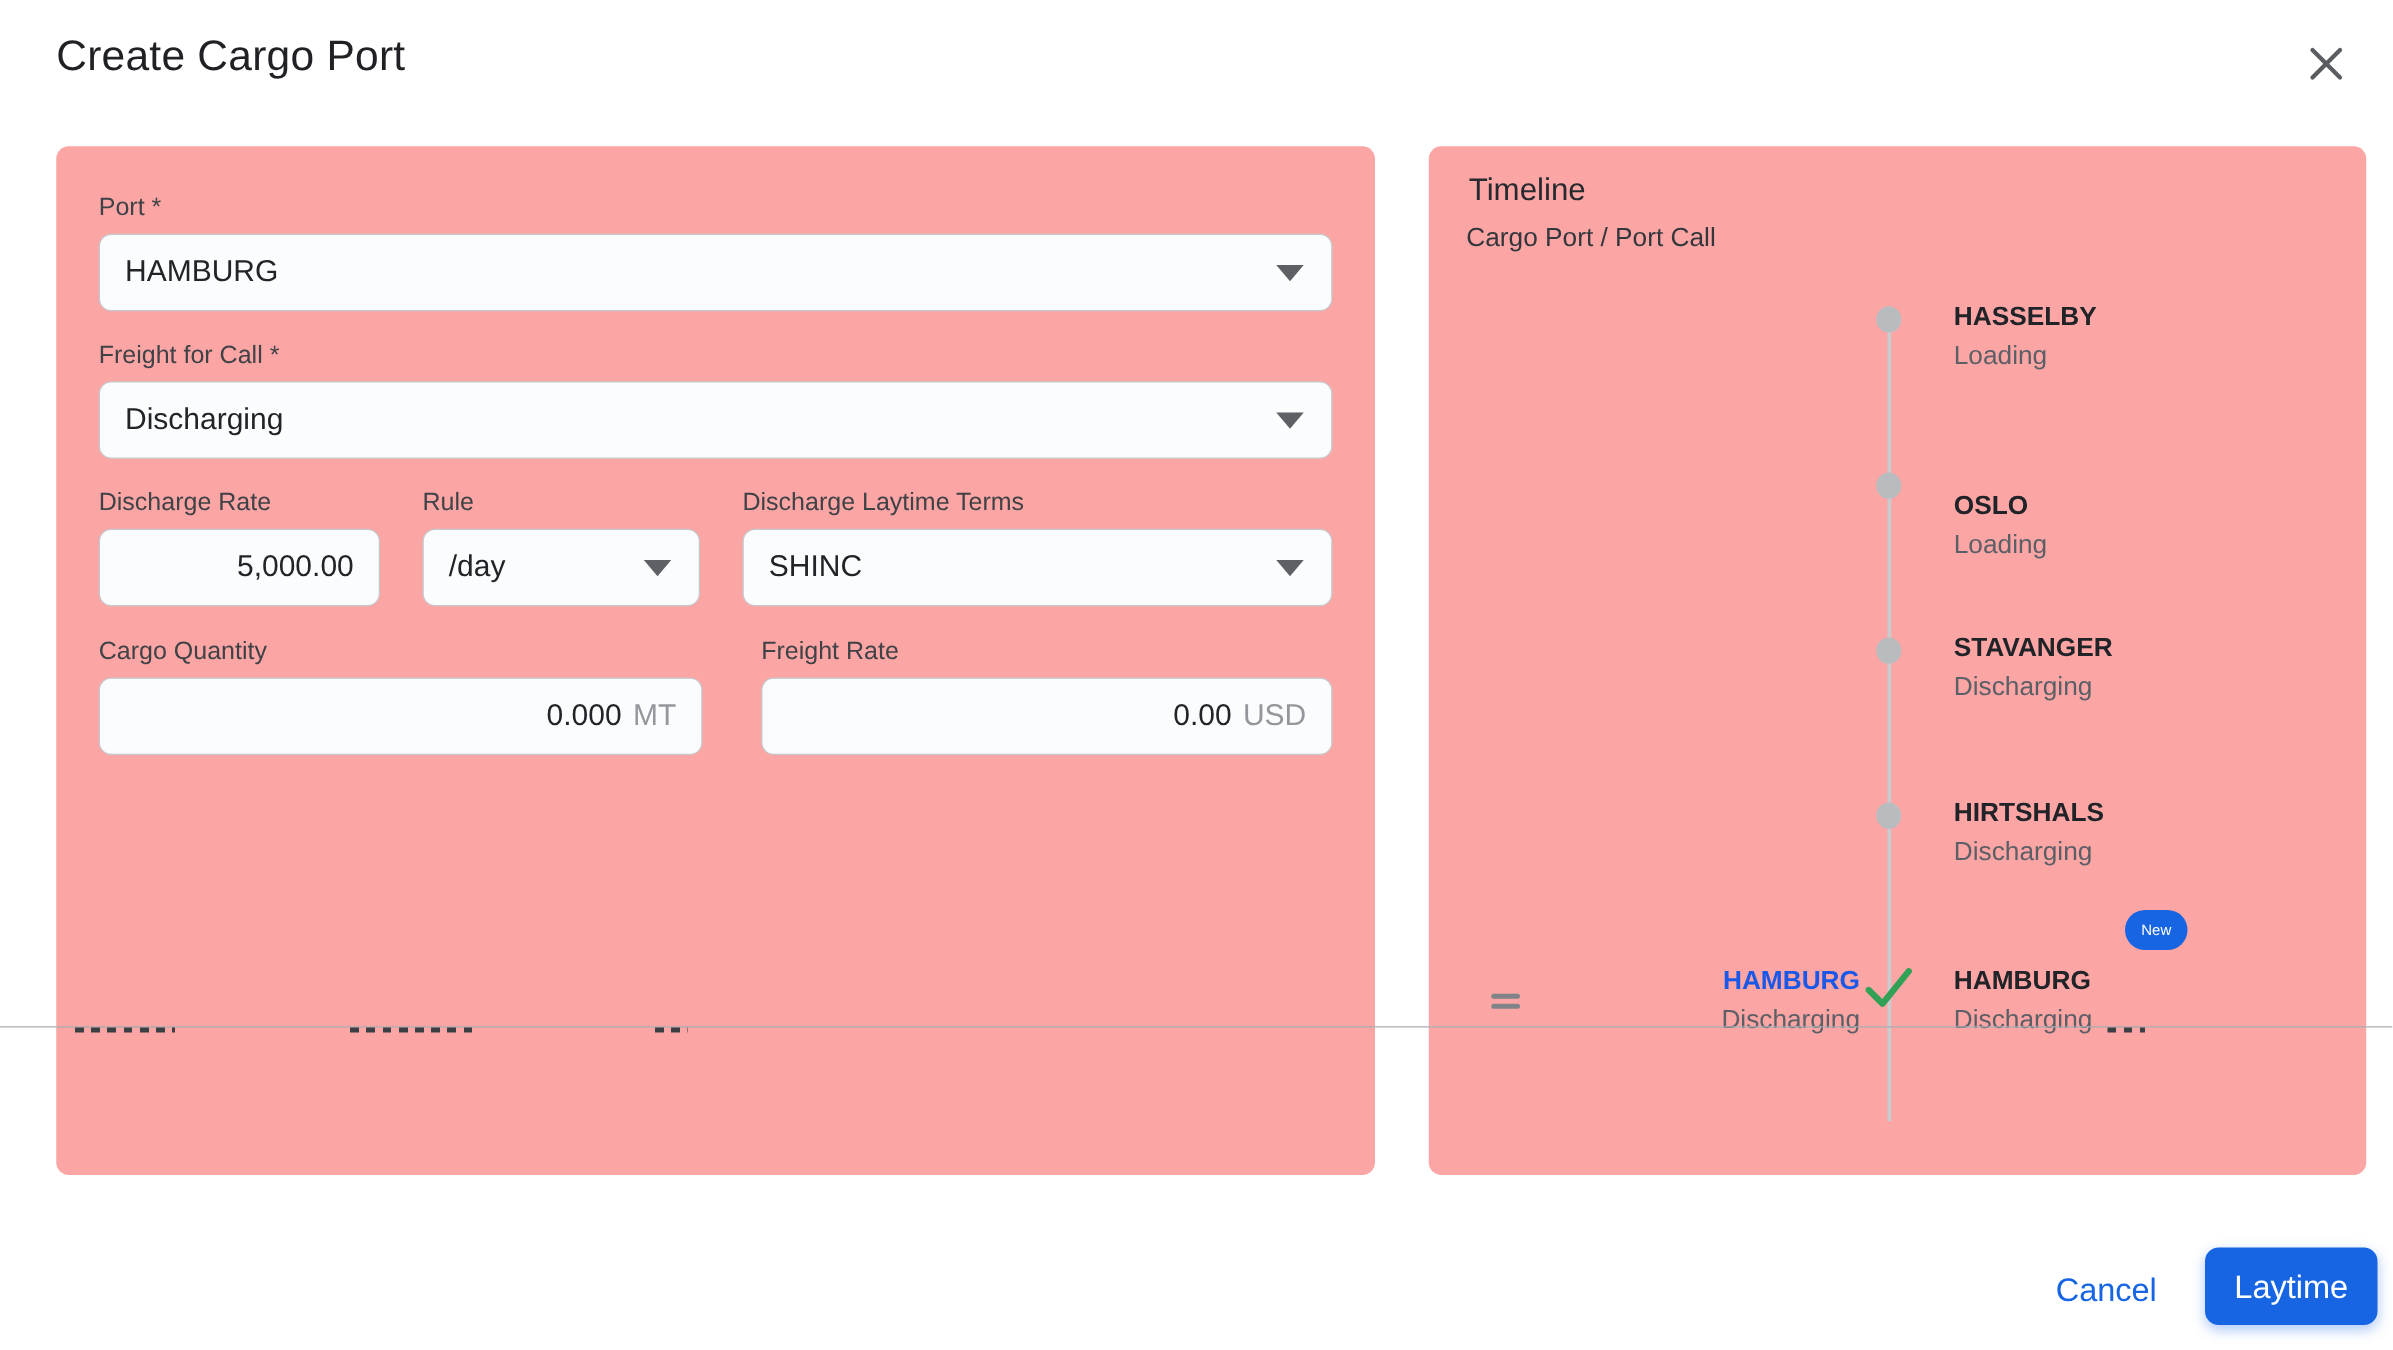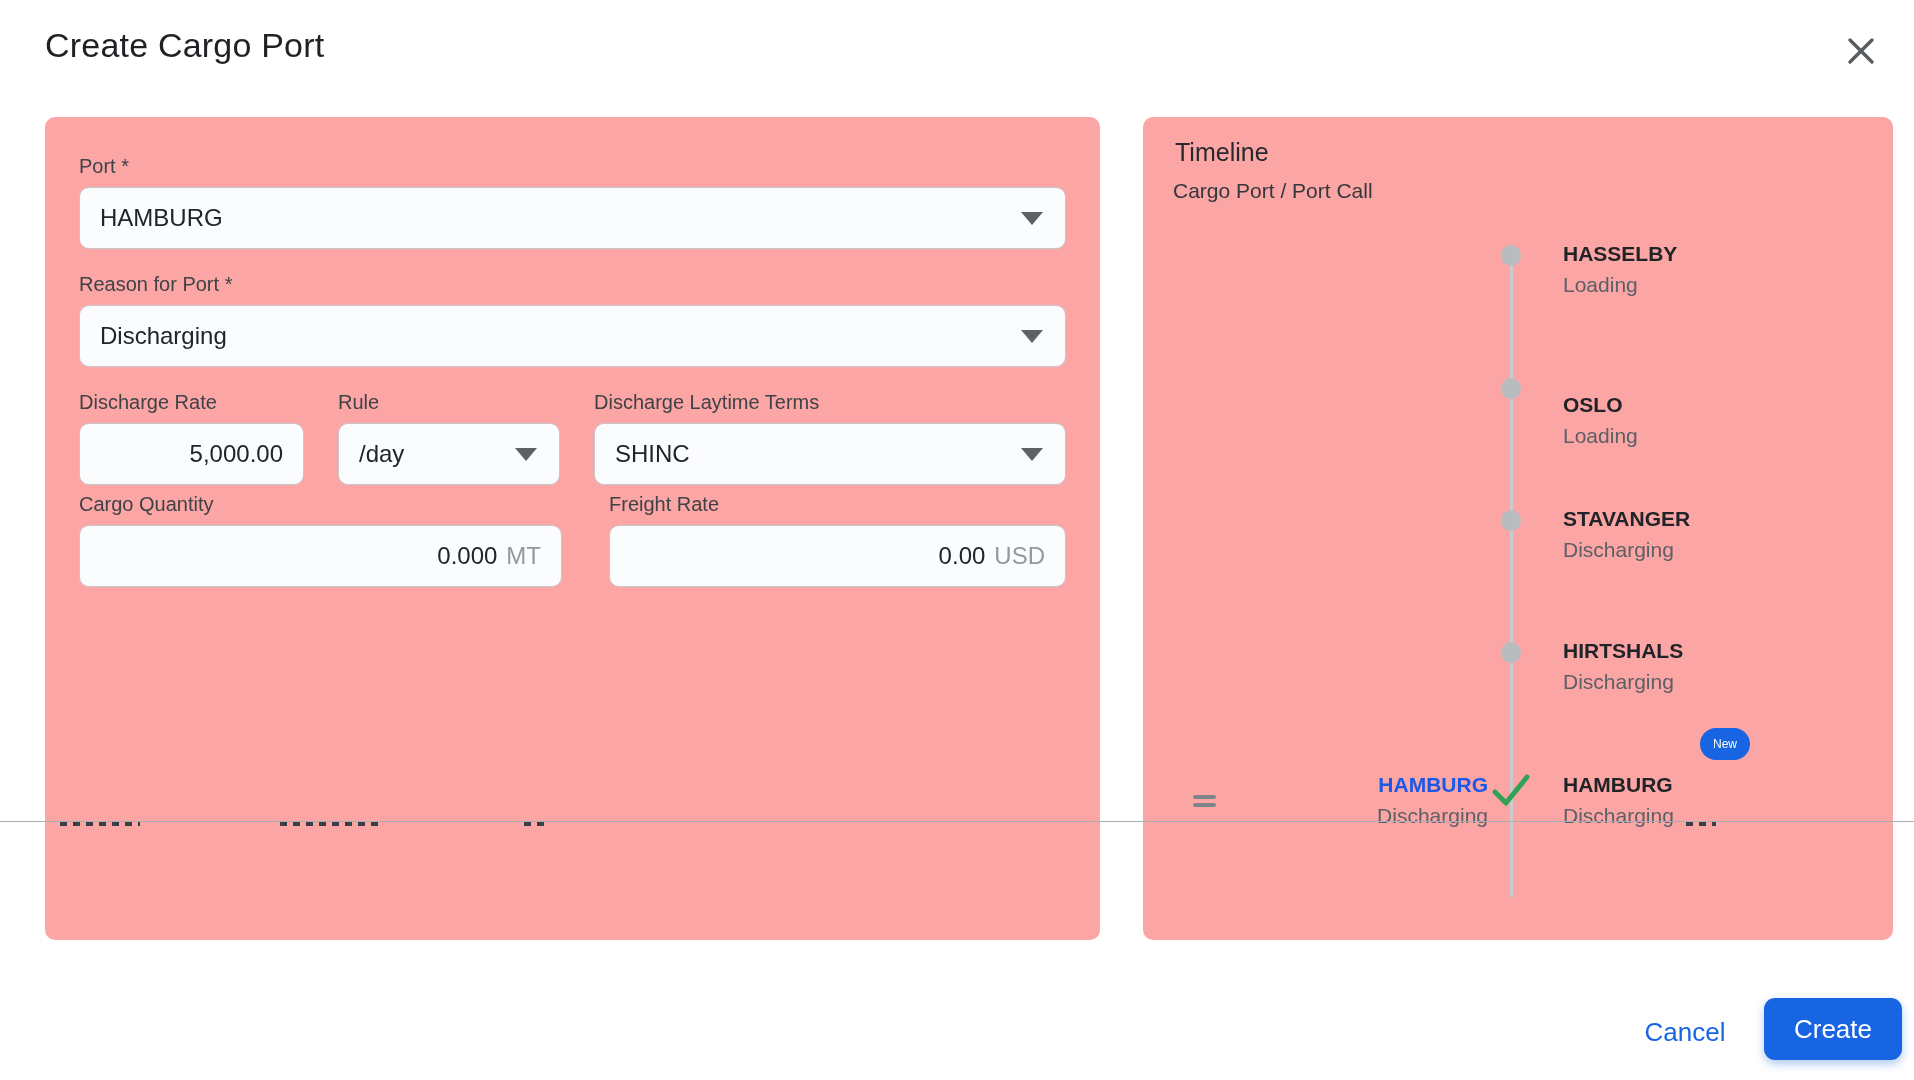--- a/index.html
+++ b/index.html
@@ -24,21 +24,21 @@
            display:flex; align-items:center; padding:0 20px; position:relative; }
   .field.mb { margin-bottom:24px; }
   .field .value { font-size:24px; color:#212428; }
   .select-box { cursor:pointer; padding-right:60px; }
   .chevron { position:absolute; right:22px; top:50%; margin-top:-6px; width:0; height:0;
              border-left:11px solid transparent; border-right:11px solid transparent;
              border-top:13px solid #5d6064; }
   .num { justify-content:flex-end; }
   .num .value { text-align:right; }
   .unit { font-size:24px; color:#94989d; margin-left:9px; }
-  .grid-row1 { display:grid; grid-template-columns:225px 222px 1fr; column-gap:34px; margin-bottom:8px; }
+  .grid-row1 { display:grid; grid-template-columns:225px 222px 1fr; column-gap:34px; margin-bottom:25px; }
   .grid-row2 { display:grid; grid-template-columns:483px 1fr; column-gap:31px;gap:47px; }
 
   
   .tl-title { position:absolute; left:32px; top:21px; font-size:25px; color:#26292e; }
   .tl-subtitle { position:absolute; left:30px; top:62px; font-size:21px; color:#33373c; }
   .tl-line { position:absolute; left:367px; top:138px; width:2.5px; height:642px; background:#c9cbce; }
   .tl-dot { position:absolute; left:358px; width:20px; height:21px; border-radius:50%; background:#b9bcbf; }
   .tl-entry { position:absolute; left:420px; }
   .tl-port { font-size:21px; font-weight:700; color:#202327; line-height:26px; }
   .tl-status { font-size:21px; color:#5b5f66; line-height:26px; margin-top:5px; }
@@ -77,21 +77,21 @@
   </button>
 
   <section class="panel panel-form">
 
     <div class="f-label">Port *</div>
     <div class="field select-box mb">
       <span class="value">HAMBURG</span>
       <span class="chevron"></span>
     </div>
 
-    <div class="f-label">Reason for Port *</div>
+    <div class="f-label">Freight for Call *</div>
     <div class="field select-box mb">
       <span class="value">Discharging</span>
       <span class="chevron"></span>
     </div>
 
     <div class="grid-row1">
       <div>
         <div class="f-label">Discharge Rate</div>
         <div class="field num">
           <span class="value">5,000.00</span>
@@ -179,21 +179,21 @@
 
     <div class="tl-entry" style="top:655px">
       <div class="tl-port">HAMBURG</div>
       <div class="tl-status">Discharging</div>
     </div>
 
     <span class="badge">New</span>
   </section>
 
   <button class="cancel-btn">Cancel</button>
-  <button class="create-btn">Create</button>
+  <button class="create-btn">Laytime</button>
 
   <div class="bottom-strip">
     <span class="frag" style="left:60px;  width:80px;"></span>
     <span class="frag" style="left:280px; width:98px;"></span>
     <span class="frag" style="left:524px; width:26px;"></span>
     <span class="frag" style="left:1686px; width:30px;"></span>
   </div>
 
 </div>
 

